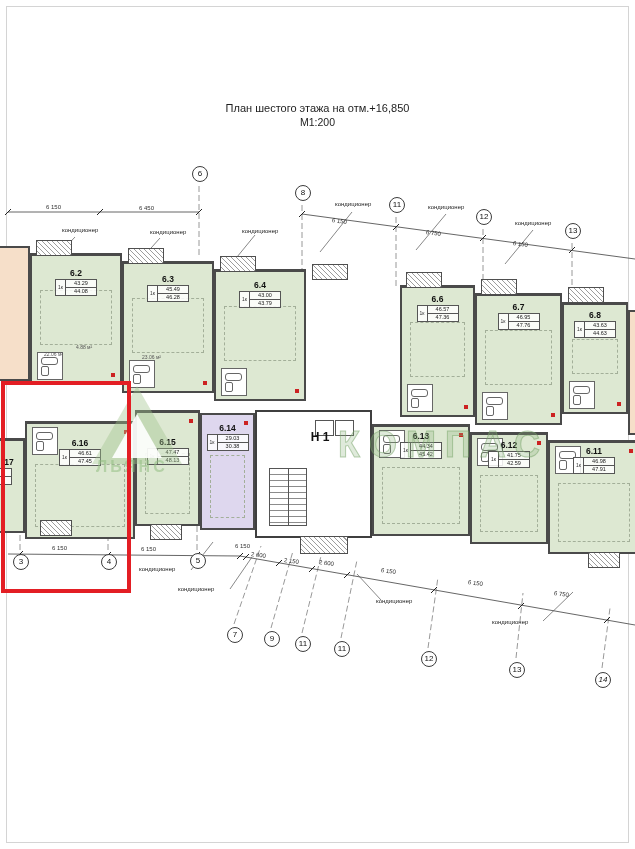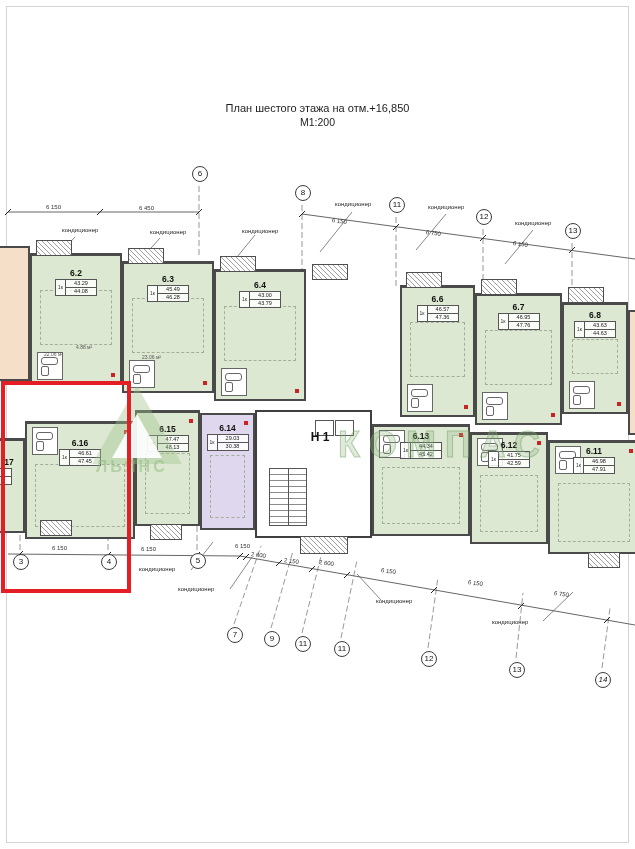--- a/index.html
+++ b/index.html
@@ -242,21 +242,21 @@
       </div>
     <div class="dr"></div>
     <div class="wet">
         <i class="tub"></i>
         <i class="wc"></i>
       </div>
     <b class="riser"></b>
   </div>
 
   <div class="u g b" style="left:135px;top:410px;width:65px;height:116px;">
-    <div class="uh" style="margin-top:11px">
+    <div class="uh" style="margin-top:24px">
         <div class="uid">6.15</div>
       <div class="ab">
           <span class="rk">1к</span>
         <span class="an">
             <i>47.47</i>
             <i>48.13</i>
           </span>
         </div>
       </div>
     <div class="dr"></div>

